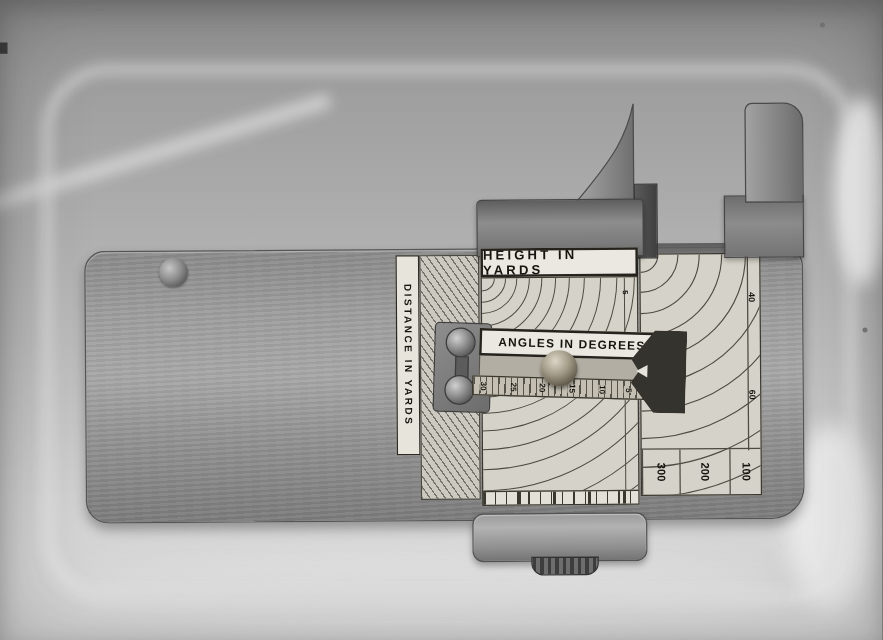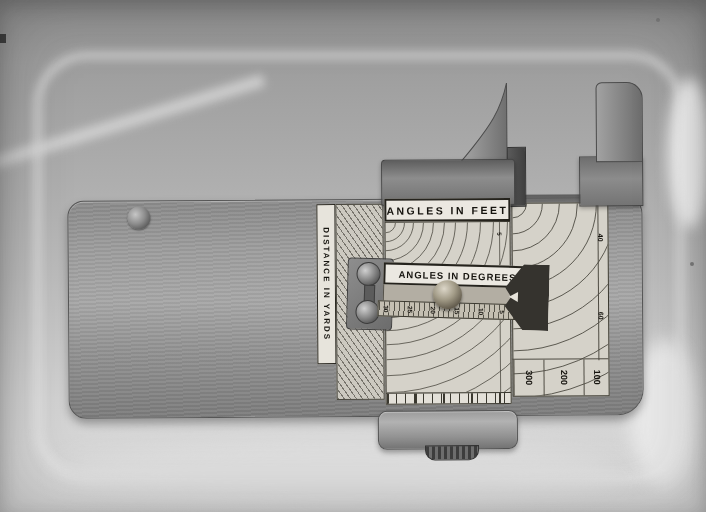--- a/index.html
+++ b/index.html
@@ -245,21 +245,21 @@
         <linearGradient id="fing" x1="0" y1="0" x2="1" y2="0">
           <stop offset="0" stop-color="#b5b5b5"></stop>
             <stop offset=".55" stop-color="#9a9a9a"></stop>
           <stop offset="1" stop-color="#6f6f6f"></stop>
         </linearGradient>
       </defs>
       <path d="M80,0 L80,122 L0,122 C14,100 30,84 46,64 C62,44 74,28 80,0 Z" fill="url(#fing)" stroke="#4c4c4c" stroke-width="1"></path>
     </svg>
     <div class="abs slider-top-block"></div>
     <div class="abs height-label label-box engraved">
-      <span>ANGLES IN FEET</span>
+      <span>HEIGHT IN YARDS</span>
     </div>
     <div class="abs slider-window chart-face">
       <svg width="126" height="172" viewBox="0 0 126 172">
         <g stroke="#4e4b42" stroke-width="0.8" fill="none">
           <circle cx="0" cy="0" r="10"></circle>
             <circle cx="0" cy="0" r="19"></circle>
           <circle cx="0" cy="0" r="28"></circle>
             <circle cx="0" cy="0" r="38"></circle>
           <circle cx="0" cy="0" r="48"></circle>
             <circle cx="0" cy="0" r="59"></circle>

